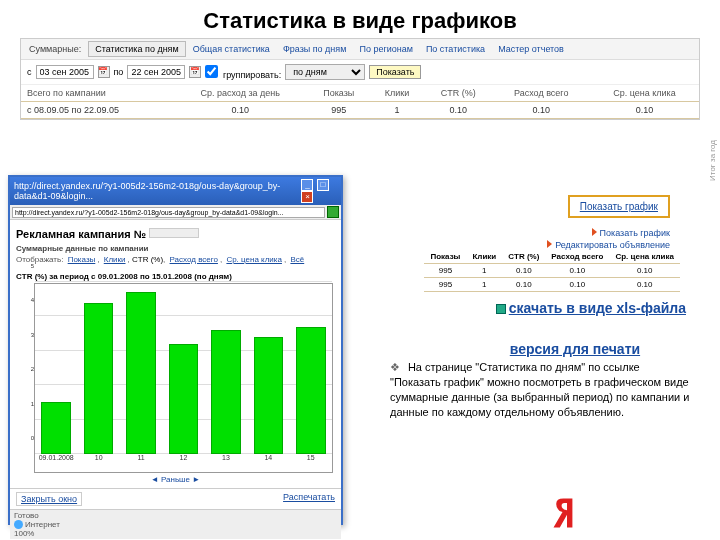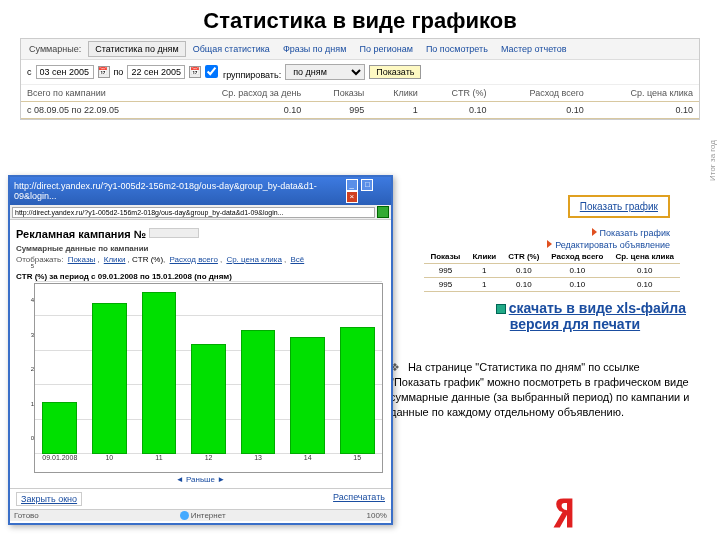--- a/index.html
+++ b/index.html
@@ -9,40 +9,40 @@
   .tabs-row { display: flex; align-items: center; gap: 1px; padding: 2px; background: #f4f4f4; border-bottom: 1px solid #ddd; }
   .stat-label { padding: 2px 6px; color: #444; }
   .tab { padding: 2px 6px; color: #1a4da0; cursor: pointer; }
   .tab.active { background: #eee; border: 1px solid #bbb; color: #000; }
   .filter-row { display: flex; align-items: center; gap: 4px; padding: 4px 6px; border-bottom: 1px solid #eee; }
   .dateinput { border: 1px solid #aaa; padding: 1px 3px; font-size: 9px; width: 58px; }
   .calicon { width: 12px; height: 12px; background: #eee; border: 1px solid #999; font-size: 8px; text-align: center; line-height: 10px; }
   .grp label { margin-left: 2px; }
   .btn { border: 1px solid #999; background: #fef9c3; padding: 1px 6px; font-size: 9px; cursor: pointer; }
   .table { width: 100%; border-collapse: collapse; font-size: 9px; }
-  .table th, .table td { border-bottom: 1px solid #d8c8a0; padding: 3px 6px; text-align: right; color: #333; }
+  .table th, .table td { border-bottom: 1px solid #d8c8a0; padding: 3px 6px; text-align: center; color: #333; }
   .table th { font-weight: normal; color: #555; }
   .table td:first-child, .table th:first-child { text-align: left; }
   .side-txt { font-size: 8px; color: #999; transform: rotate(-90deg); position: absolute; right: 12px; top: 140px; transform-origin: right top; }
   .link-box { position: absolute; right: 50px; top: 195px; font-size: 10px; text-align: right; }
   .show-graph { border: 2px solid #e0a020; display: inline-block; padding: 4px 10px; color: #1a4da0; text-decoration: underline; margin-bottom: 8px;}
   .sublink { color: #1a4da0; font-size: 9px; display: block; padding-top: 2px; }
   .sublink::before { content: ""; display: inline-block; border-left: 5px solid #e05020; border-top: 4px solid transparent; border-bottom: 4px solid transparent; margin-right: 3px; }
   .xls-row { position: absolute; right: 34px; top: 300px; font-size: 14px; color: #1a4da0; text-decoration: underline; font-weight: bold; }
-  .xls-row .lab2 { display: block; padding-left: 14px; }
+  .xls-row .lab2 { display: block; padding-left: 14px; margin-top: 25px; }
   .xls-icon { display: inline-block; width: 10px; height: 10px; background: #2a8; border: 1px solid #065; margin-right: 3px; vertical-align: middle; }
   .mini-table { position: absolute; right: 40px; top: 250px; font-size: 8px; border-collapse: collapse; }
   .mini-table th, .mini-table td { border-bottom: 1px solid #d8c8a0; padding: 2px 6px; text-align: center; }
   .desc-block { position: absolute; right: 30px; top: 360px; width: 300px; font-size: 11px; line-height: 1.35; }
   .desc-block .bullet { float: left; margin-right: 8px; color: #666; }
   .logo { position: absolute; right: 135px; bottom: 5px; }
   .logo svg { width: 36px; height: 36px; }
 
   
-  .popup { position: absolute; left: 8px; top: 175px; width: 385px; height: 350px; border: 2px solid #3a6fc8; background: #fff; box-shadow: 2px 2px 6px rgba(0,0,0,.3); }
+  .popup { position: absolute; left: 8px; top: 175px; width: 335px; height: 350px; border: 2px solid #3a6fc8; background: #fff; box-shadow: 2px 2px 6px rgba(0,0,0,.3); }
   .titlebar { background: linear-gradient(#3d7ae0,#2a5fb8); color: #fff; font-size: 9px; padding: 2px 4px; display: flex; justify-content: space-between; align-items: center; }
   .titlebar .icons span { display: inline-block; width: 12px; height: 12px; background: #5a8fe8; border: 1px solid #fff; font-size: 8px; text-align: center; line-height: 10px; margin-left: 1px; }
   .addrbar { background: #eee; border-bottom: 1px solid #ccc; display: flex; align-items: center; padding: 1px 2px; gap: 2px; }
   .addrbar .url { flex: 1; background: #fff; border: 1px solid #aaa; font-size: 7px; padding: 1px 2px; white-space: nowrap; overflow: hidden; }
   .addrbar .go { width: 12px; height: 12px; background: #3a3; border: 1px solid #060; }
   .popup-body { padding: 4px 6px; font-size: 9px; }
   .camp-title { font-size: 11px; padding: 4px 0; }
   .camp-sub { font-size: 8px; color: #444; }
   .metric-links { font-size: 8px; color: #555; padding: 2px 0 4px; }
   .metric-links a { color: #1a4da0; text-decoration: underline; margin: 0 2px; }
@@ -51,36 +51,36 @@
   .chart-area { position: relative; height: 190px; border: 1px solid #999; margin: 0 2px 0 18px; }
   .chart-area .grid-line { position: absolute; left: 0; right: 0; border-top: 1px solid #ddd; }
   .chart-area .bar { position: absolute; bottom: 18px; background: #00e000; border: 1px solid #0a0; }
   .chart-area .xaxis { position: absolute; bottom: 0; left: 0; right: 0; height: 18px; display: flex; }
   .chart-area .xaxis span { flex: 1; font-size: 7px; text-align: center; color: #333; }
   .yaxis { position: absolute; left: 4px; top: 0; height: 172px; width: 16px; }
   .yaxis span { position: absolute; right: 2px; font-size: 6px; color: #333; width: 14px; text-align: right; }
   .bottom-strip { border-top: 1px solid #ccc; padding: 3px 6px; display: flex; justify-content: space-between; font-size: 9px; gap: 23px; }
   .bottom-strip .close { color: #1a4da0; text-decoration: underline; border: 1px solid #ccc; padding: 1px 4px; }
   .bottom-strip .print { color: #1a4da0; text-decoration: underline; }
-  .statusbar { background: #eee; border-top: 1px solid #ccc; font-size: 8px; display: flex; justify-content: space-between; padding: 1px 4px; color: #555; }
+  .statusbar { background: #eee; border-top: 1px solid #ccc; font-size: 8px; display: flex; justify-content: space-between; padding: 1px 4px; color: #555; flex-direction: column; }
   .statusbar .globe { width: 9px; height: 9px; background: #4af; border-radius: 50%; display: inline-block; vertical-align: middle; margin-right: 2px; }
 </style>
 </head>
 <body>
 
 <h1 class="slide-title">Статистика в виде графиков</h1>
 
 <div class="panel">
   <div class="tabs-row">
     <span class="stat-label">Суммарные:</span>
     <span class="tab active">Статистика по дням</span>
     <span class="tab">Общая статистика</span>
     <span class="tab">Фразы по дням</span>
     <span class="tab">По регионам</span>
-    <span class="tab">По посмотреть</span>
+    <span class="tab">По статистика</span>
     <span class="tab">Мастер отчетов</span>
   </div>
   <div class="filter-row">
     <span>с</span>
     <input class="dateinput" value="03 сен 2005" style="">
     <span class="calicon">📅</span>
     <span>по</span>
     <input class="dateinput" value="22 сен 2005" style="">
     <span class="calicon">📅</span>
     <span class="grp">

